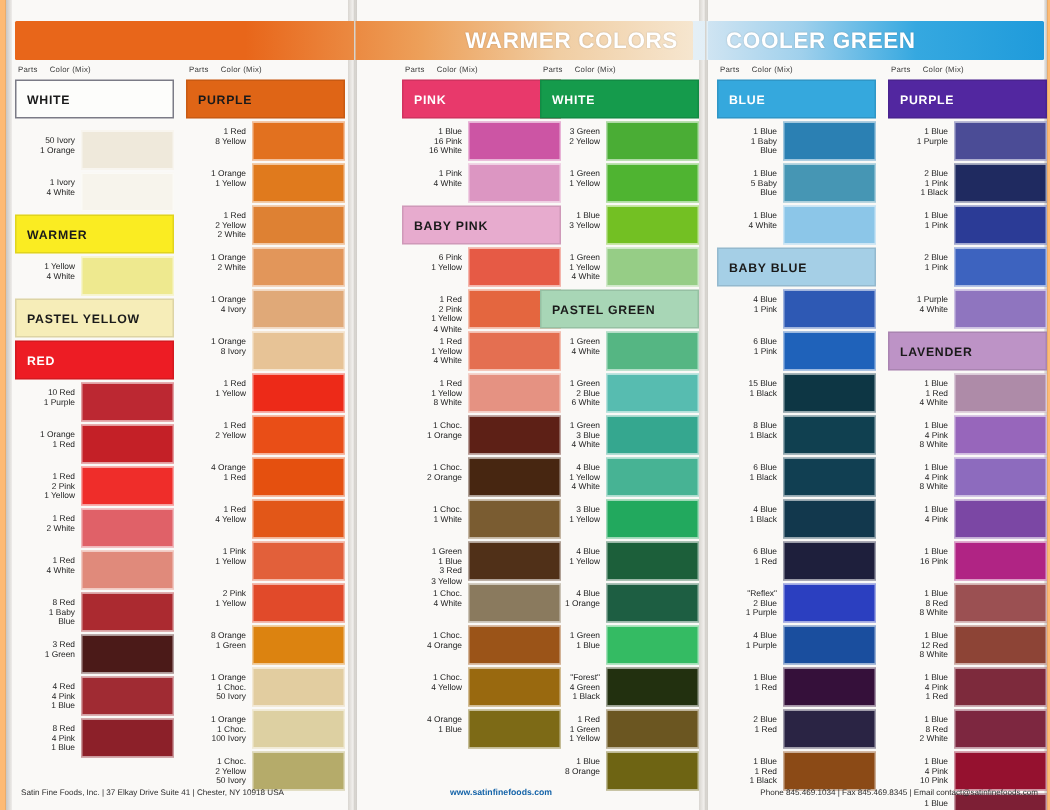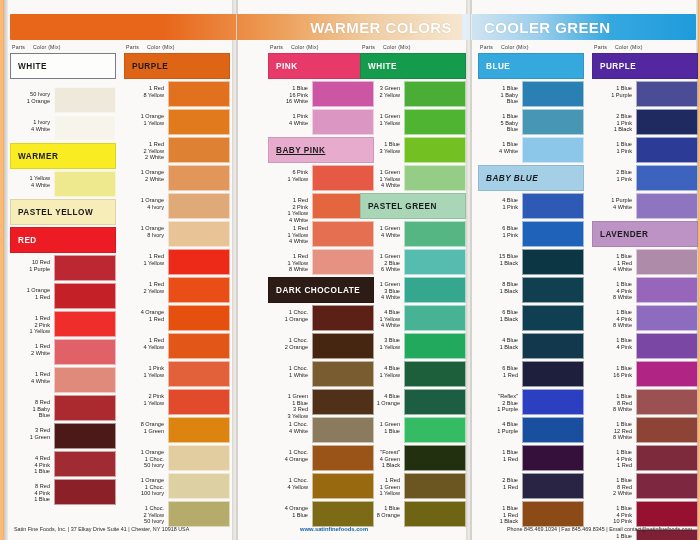--- a/index.html
+++ b/index.html
@@ -288,21 +288,21 @@
 16 White</div>
           <div class="sw" style="background: rgb(204, 85, 164);"></div>
         </div>
         <div class="row">
           <div class="parts">1 Pink
 4 White</div>
           <div class="sw" style="background: rgb(220, 150, 194);"></div>
         </div>
         <div class="trow">
           <div class="tsw" style="background: rgb(231, 171, 206);">
-            <span class="tlabel" style="color: rgb(26, 26, 26); text-decoration: underline;">BABY PINK</span>
+            <span class="tlabel" style="color: rgb(26, 26, 26);">BABY PINK</span>
           </div>
         </div>
         <div class="row">
           <div class="parts">6 Pink
 1 Yellow</div>
           <div class="sw" style="background: rgb(230, 90, 69);"></div>
         </div>
         <div class="row">
           <div class="parts">1 Red
 2 Pink
@@ -314,25 +314,20 @@
           <div class="parts">1 Red
 1 Yellow
 4 White</div>
           <div class="sw" style="background: rgb(228, 111, 81);"></div>
         </div>
         <div class="row">
           <div class="parts">1 Red
 1 Yellow
 8 White</div>
           <div class="sw" style="background: rgb(229, 146, 130);"></div>
-        </div>
-        <div class="trow">
-          <div class="tsw" style="background: rgb(45, 27, 21);">
-            <span class="tlabel" style="color: rgb(255, 255, 255);">DARK CHOCOLATE</span>
-          </div>
         </div>
         <div class="row">
           <div class="parts">1 Choc.
 1 Orange</div>
           <div class="sw" style="background: rgb(93, 32, 22);"></div>
         </div>
         <div class="row">
           <div class="parts">1 Choc.
 2 Orange</div>
           <div class="sw" style="background: rgb(71, 38, 17);"></div>
@@ -483,21 +478,21 @@
    Blue</div>
           <div class="sw" style="background: rgb(70, 150, 180);"></div>
         </div>
         <div class="row">
           <div class="parts">1 Blue
 4 White</div>
           <div class="sw" style="background: rgb(140, 198, 232);"></div>
         </div>
         <div class="trow">
           <div class="tsw" style="background: rgb(165, 207, 230);">
-            <span class="tlabel" style="color: rgb(26, 26, 26); font-style: italic;">BABY BLUE</span>
+            <span class="tlabel" style="color: rgb(26, 26, 26);">BABY BLUE</span>
           </div>
         </div>
         <div class="row">
           <div class="parts">4 Blue
 1 Pink</div>
           <div class="sw" style="background: rgb(46, 89, 180);"></div>
         </div>
         <div class="row">
           <div class="parts">6 Blue
 1 Pink</div>

